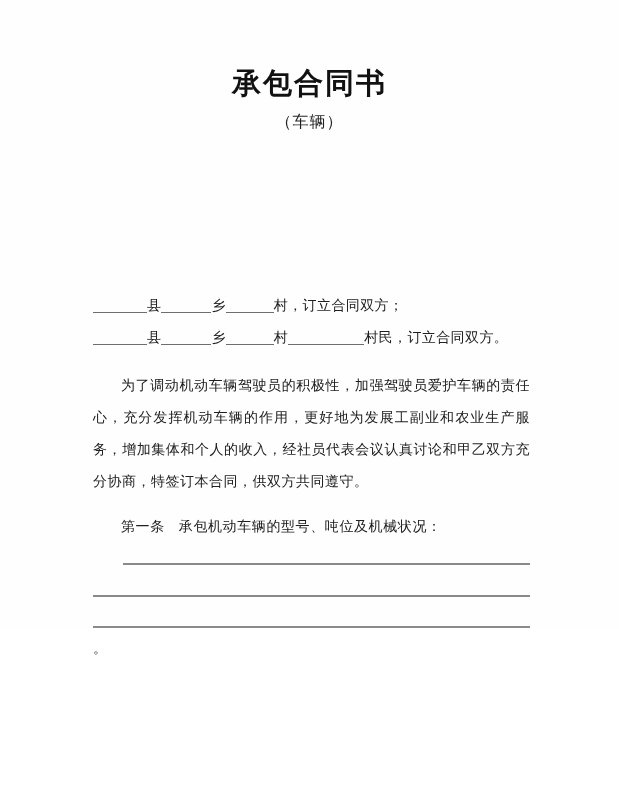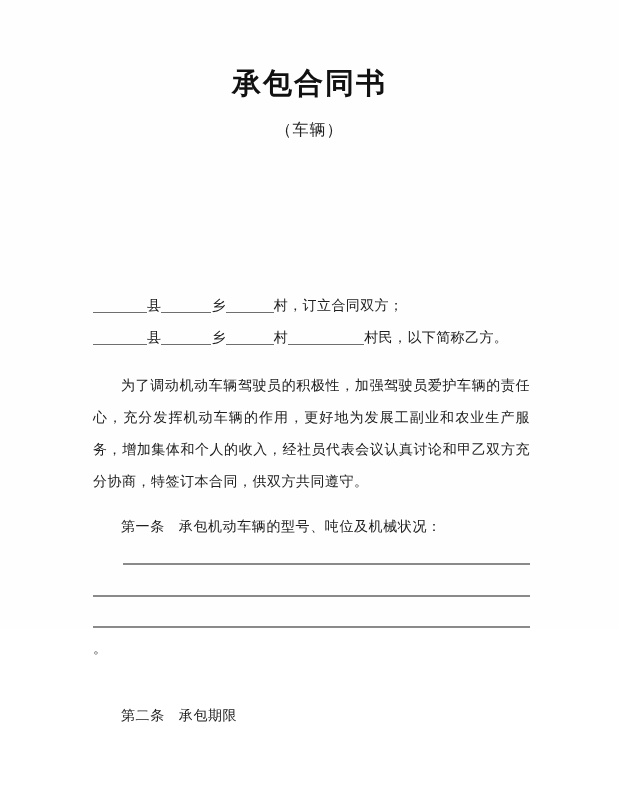--- a/index.html
+++ b/index.html
@@ -30,21 +30,21 @@
     text-align: center;
     font-family: "DejaVu Serif", "Liberation Serif", serif;
     font-size: 29px;
     font-weight: bold;
     letter-spacing: 2px;
     color: #111111;
     line-height: 1.2;
   }
   .doc-subtitle {
     position: absolute;
-    top: 120px;
+    top: 112px;
     left: 0;
     width: 619px;
     text-align: center;
     font-size: 16px;
     font-weight: normal;
     letter-spacing: 1px;
     color: #1f1f1f;
   }
   .body-block {
     position: absolute;
@@ -115,27 +115,26 @@
 
 <div class="page">
 
   <div class="doc-title">承包合同书</div>
 
   <div class="doc-subtitle">（车辆）</div>
 
 
   <div class="body-block party-line party-line-1"><span class="fill fill-sm"></span><span>县</span><span class="fill fill-md"></span><span>乡</span><span class="fill fill-lg"></span><span>村</span><span>，订立合同双方；</span></div>
 
-  <div class="body-block party-line party-line-2"><span class="fill fill-sm"></span><span>县</span><span class="fill fill-md"></span><span>乡</span><span class="fill fill-lg"></span><span>村</span><span class="fill fill-xl"></span><span>村民，以下简称乙方。</span></div>
+  <div class="body-block party-line party-line-2"><span class="fill fill-sm"></span><span>县</span><span class="fill fill-md"></span><span>乡</span><span class="fill fill-lg"></span><span>村</span><span class="fill fill-xl"></span><span>村民，订立合同双方。</span></div>
 
   <div class="body-block intro-para">为了调动机动车辆驾驶员的积极性，加强驾驶员爱护车辆的责任心，充分发挥机动车辆的作用，更好地为发展工副业和农业生产服务，增加集体和个人的收入，经社员代表会议认真讨论和甲乙双方充分协商，特签订本合同，供双方共同遵守。</div>
 
   <div class="body-block article article-1"><span>第一条</span><span class="art-gap"></span><span>承包机动车辆的型号、吨位及机械状况：</span></div>
 
   <div class="blank-rule rule-1"></div>
   <div class="blank-rule rule-2"></div>
   <div class="blank-rule rule-3"></div>
 
   <div class="period-mark">。</div>
 
-  <div class="body-block article article-2"><span>第二条</span><span class="art-gap"></span><span>承包期限</span></div>
 
 </div>
 
 </body></html>

